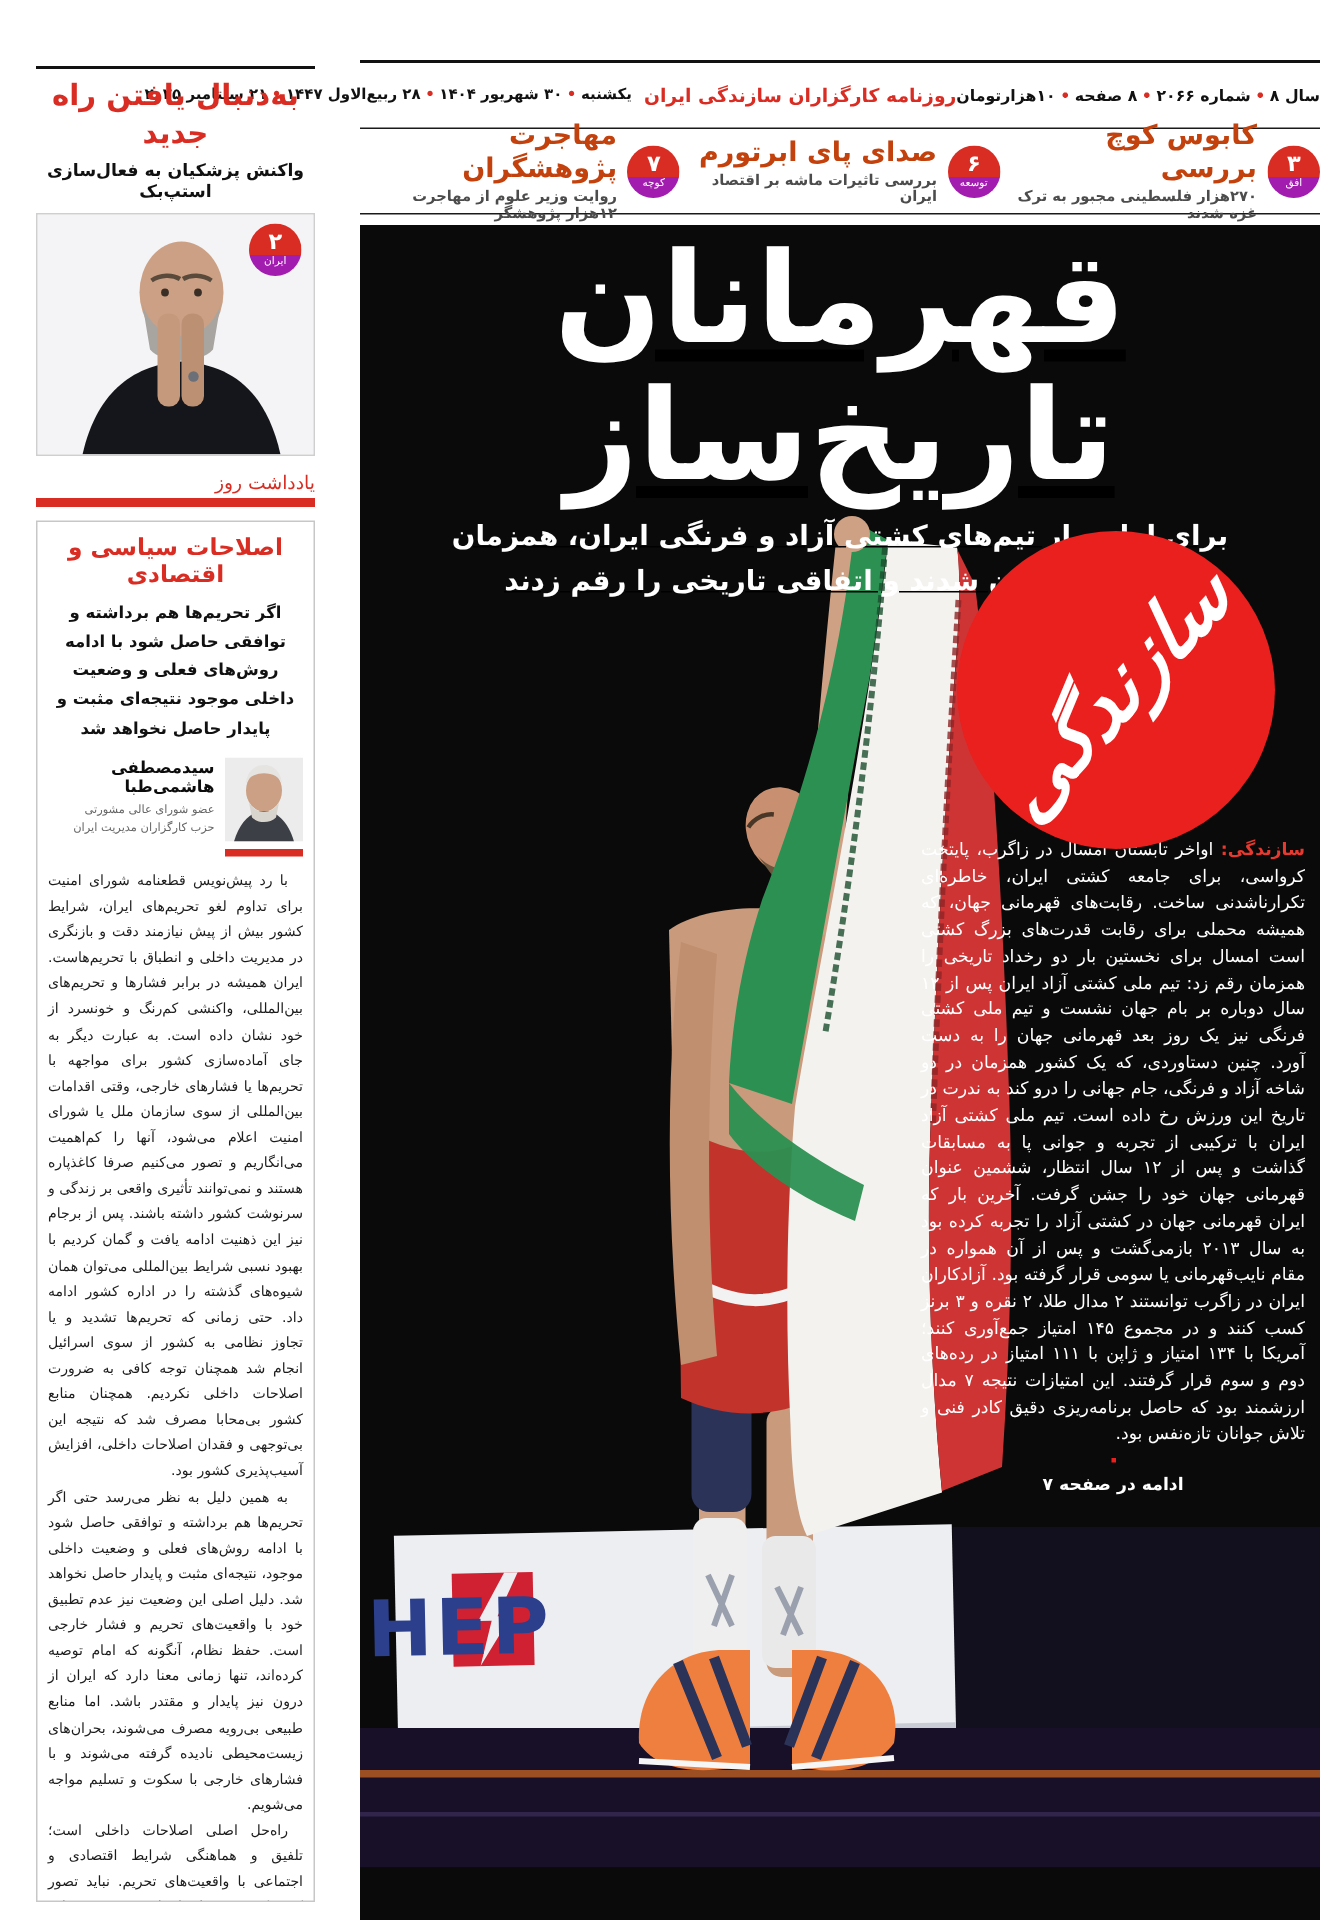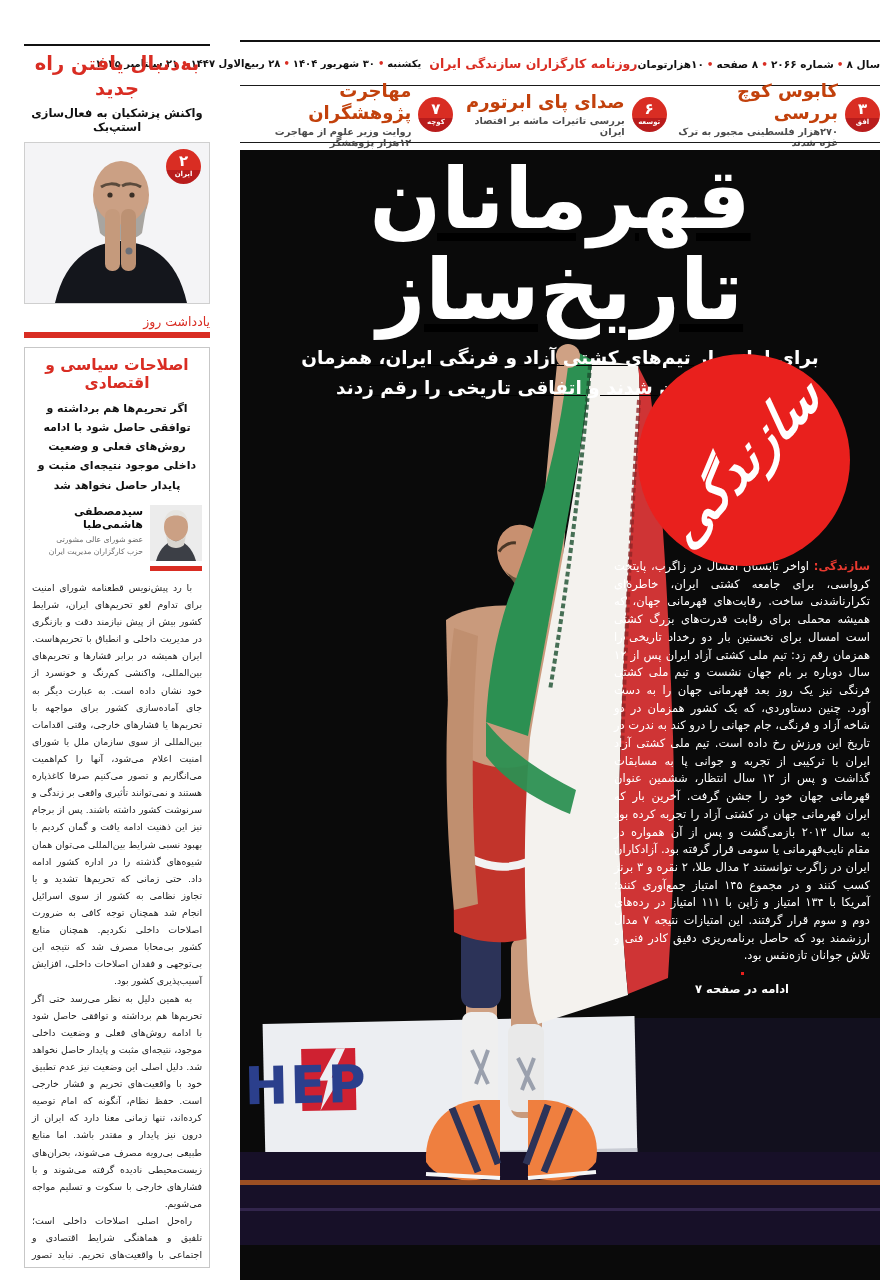--- a/index.html
+++ b/index.html
@@ -13,21 +13,21 @@
   .meta-line{font-size:10.5px;font-weight:bold;color:#111;white-space:nowrap;}
   .name-date{display:flex;align-items:center;gap:8px;white-space:nowrap;}
   .paper-name{color:#d92d23;font-weight:bold;font-size:12.5px;}
   .date-line{font-size:10px;font-weight:bold;color:#111;}
   .dot{color:#d92d23;font-weight:bold;margin:0 3px;}
   .teasers{display:flex;direction:rtl;align-items:center;height:56px;}
   .teaser{flex:1;display:flex;direction:rtl;align-items:center;gap:7px;padding-left:6px;}
   .badge{width:35px;height:35px;border-radius:50%;overflow:hidden;display:flex;flex-direction:column;flex:0 0 35px;}
   .badge .num{flex:1.2;background:#d92d23;color:#fff;font-weight:bold;font-size:15px;
               display:flex;align-items:flex-end;justify-content:center;line-height:1;padding-bottom:1px;}
-  .badge .cat{flex:0.8;background:#b91c1c;color:#fff;font-size:7px;display:flex;align-items:flex-start;justify-content:center;font-weight:bold;}
+  .badge .cat{flex:0.8;background:#a21caf;color:#fff;font-size:7px;display:flex;align-items:flex-start;justify-content:center;}
   .teaser-text{text-align:right;}
   .teaser-title{font-size:18px;font-weight:bold;color:#c2410c;line-height:1.2;}
   .teaser-sub{font-size:9.8px;font-weight:bold;color:#4c4c4c;margin-top:2px;}
   
   .black-box{position:relative;margin-top:7px;height:1160px;background:#0a0a0a;overflow:hidden;text-decoration:underline;}
   .main-headline{position:relative;z-index:4;text-align:center;color:#fff;font-weight:bold;
                  font-size:84px;line-height:1.08;padding-top:4px;letter-spacing:-1px;}
   .main-subtitle{position:relative;z-index:4;color:#fff;text-align:center;font-weight:bold;
                  font-size:18.5px;line-height:1.6;margin-top:8px;padding:0 56px;}
   .photo-svg{position:absolute;inset:0;z-index:1;}

